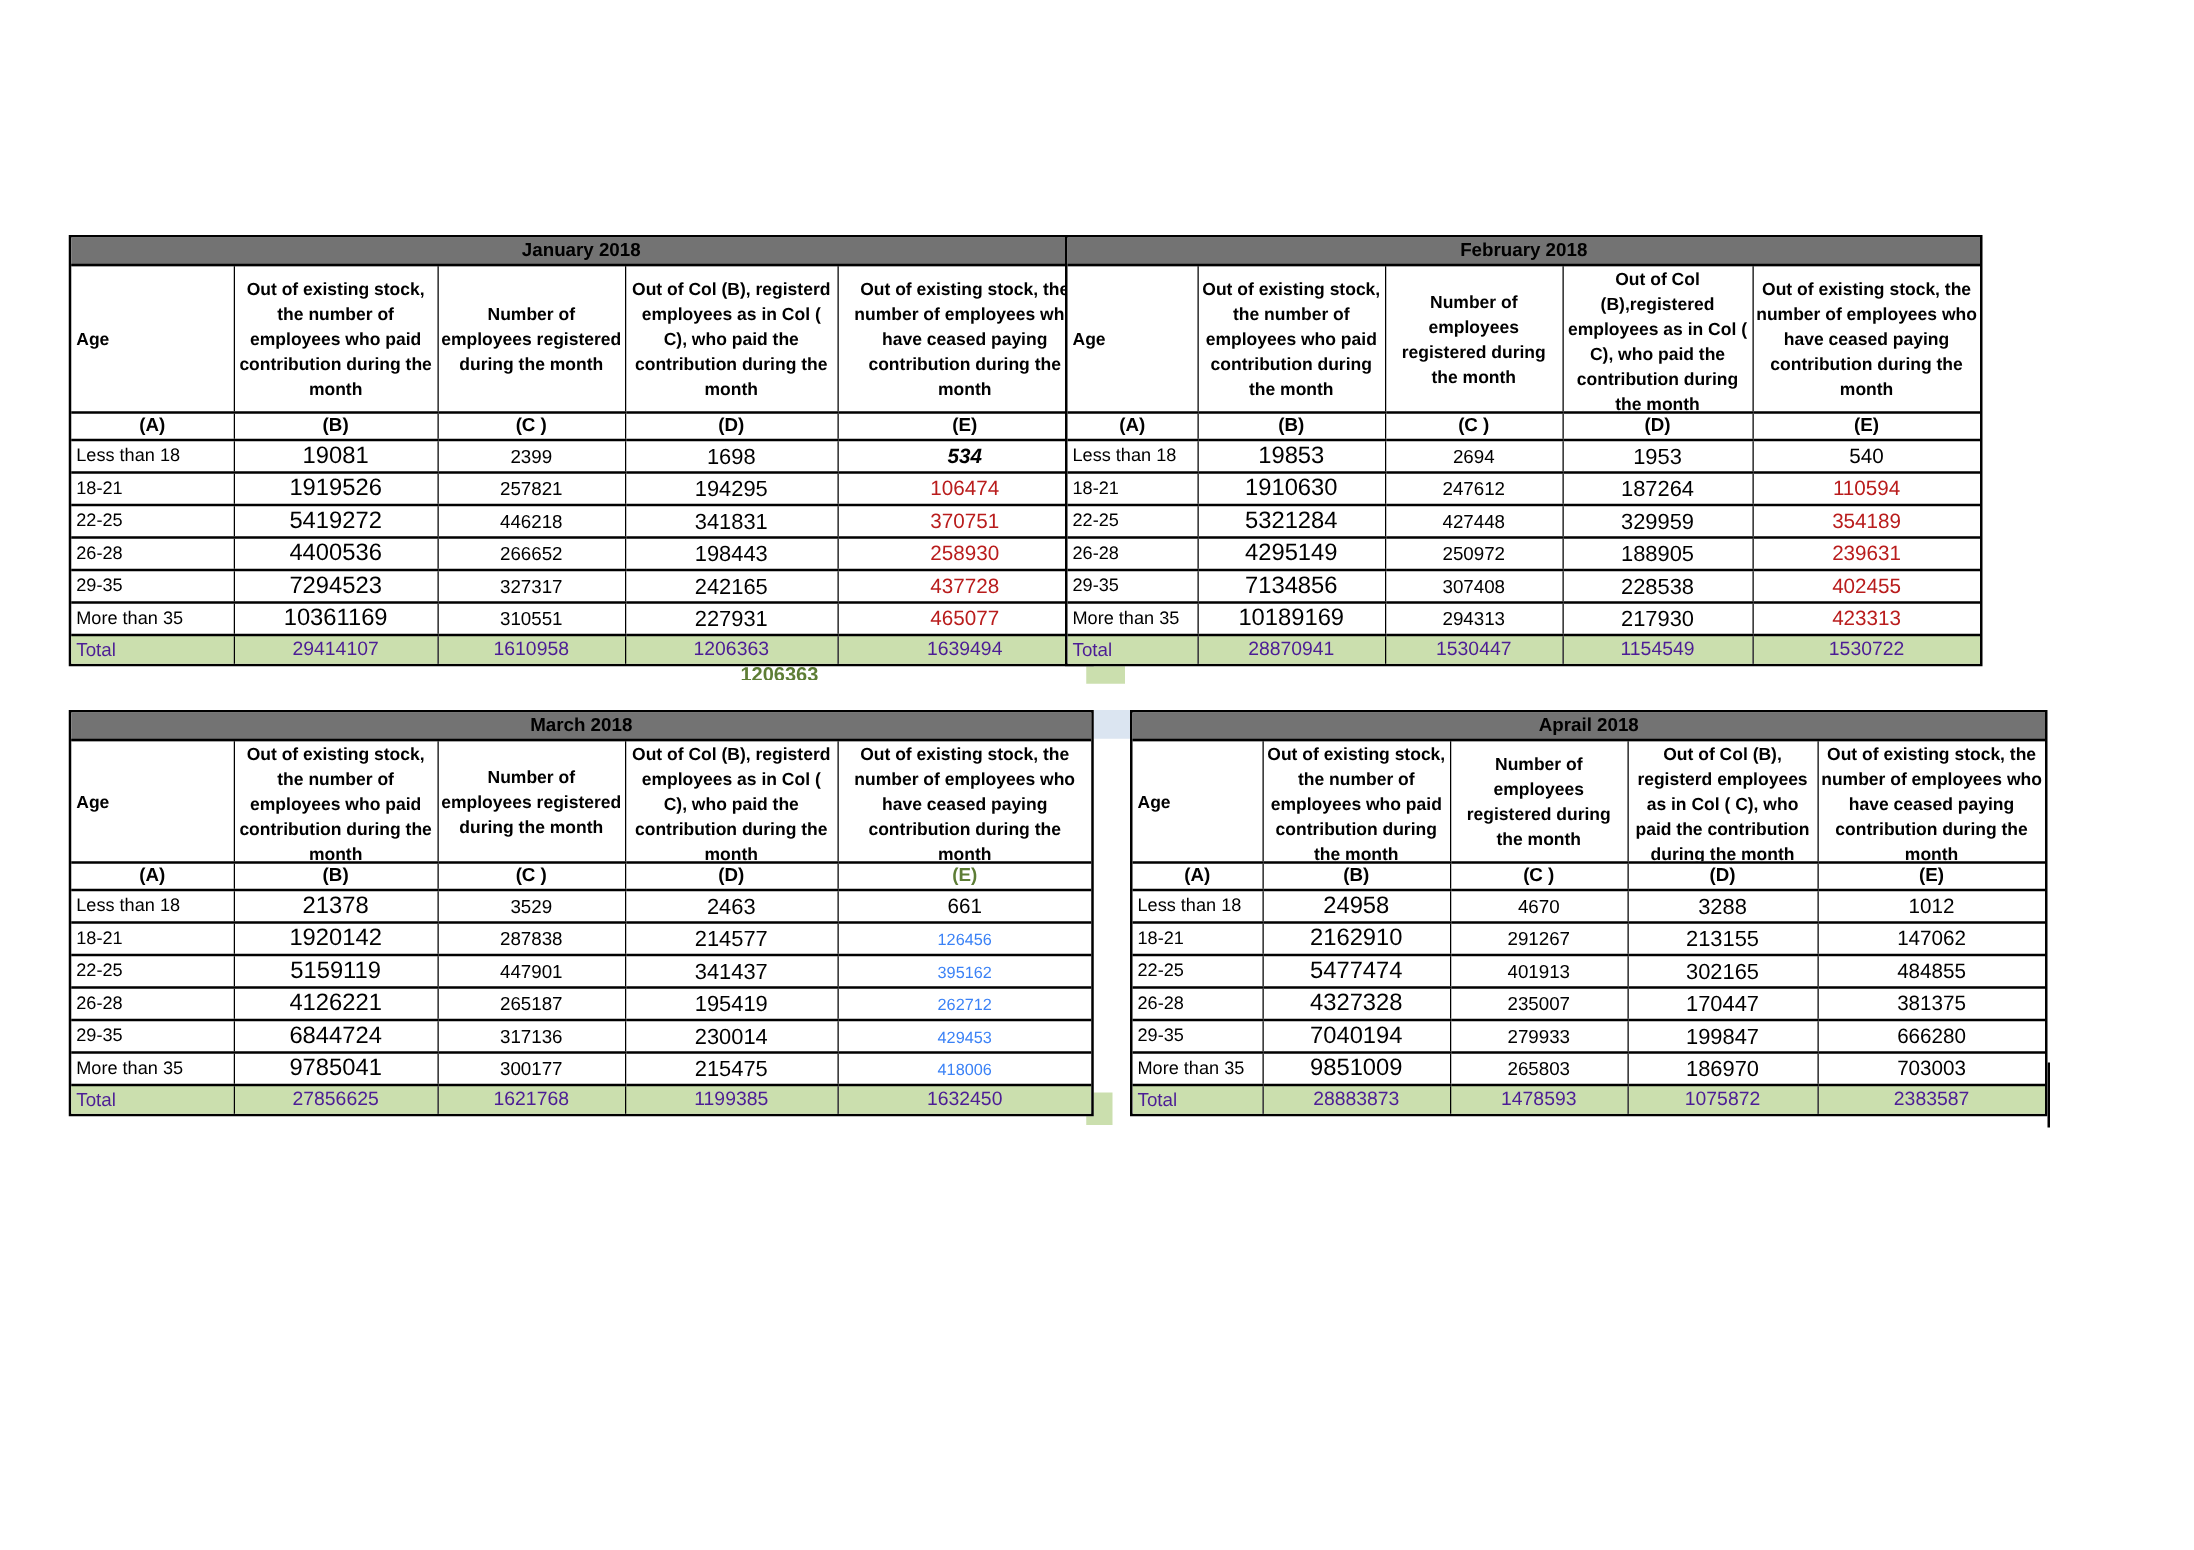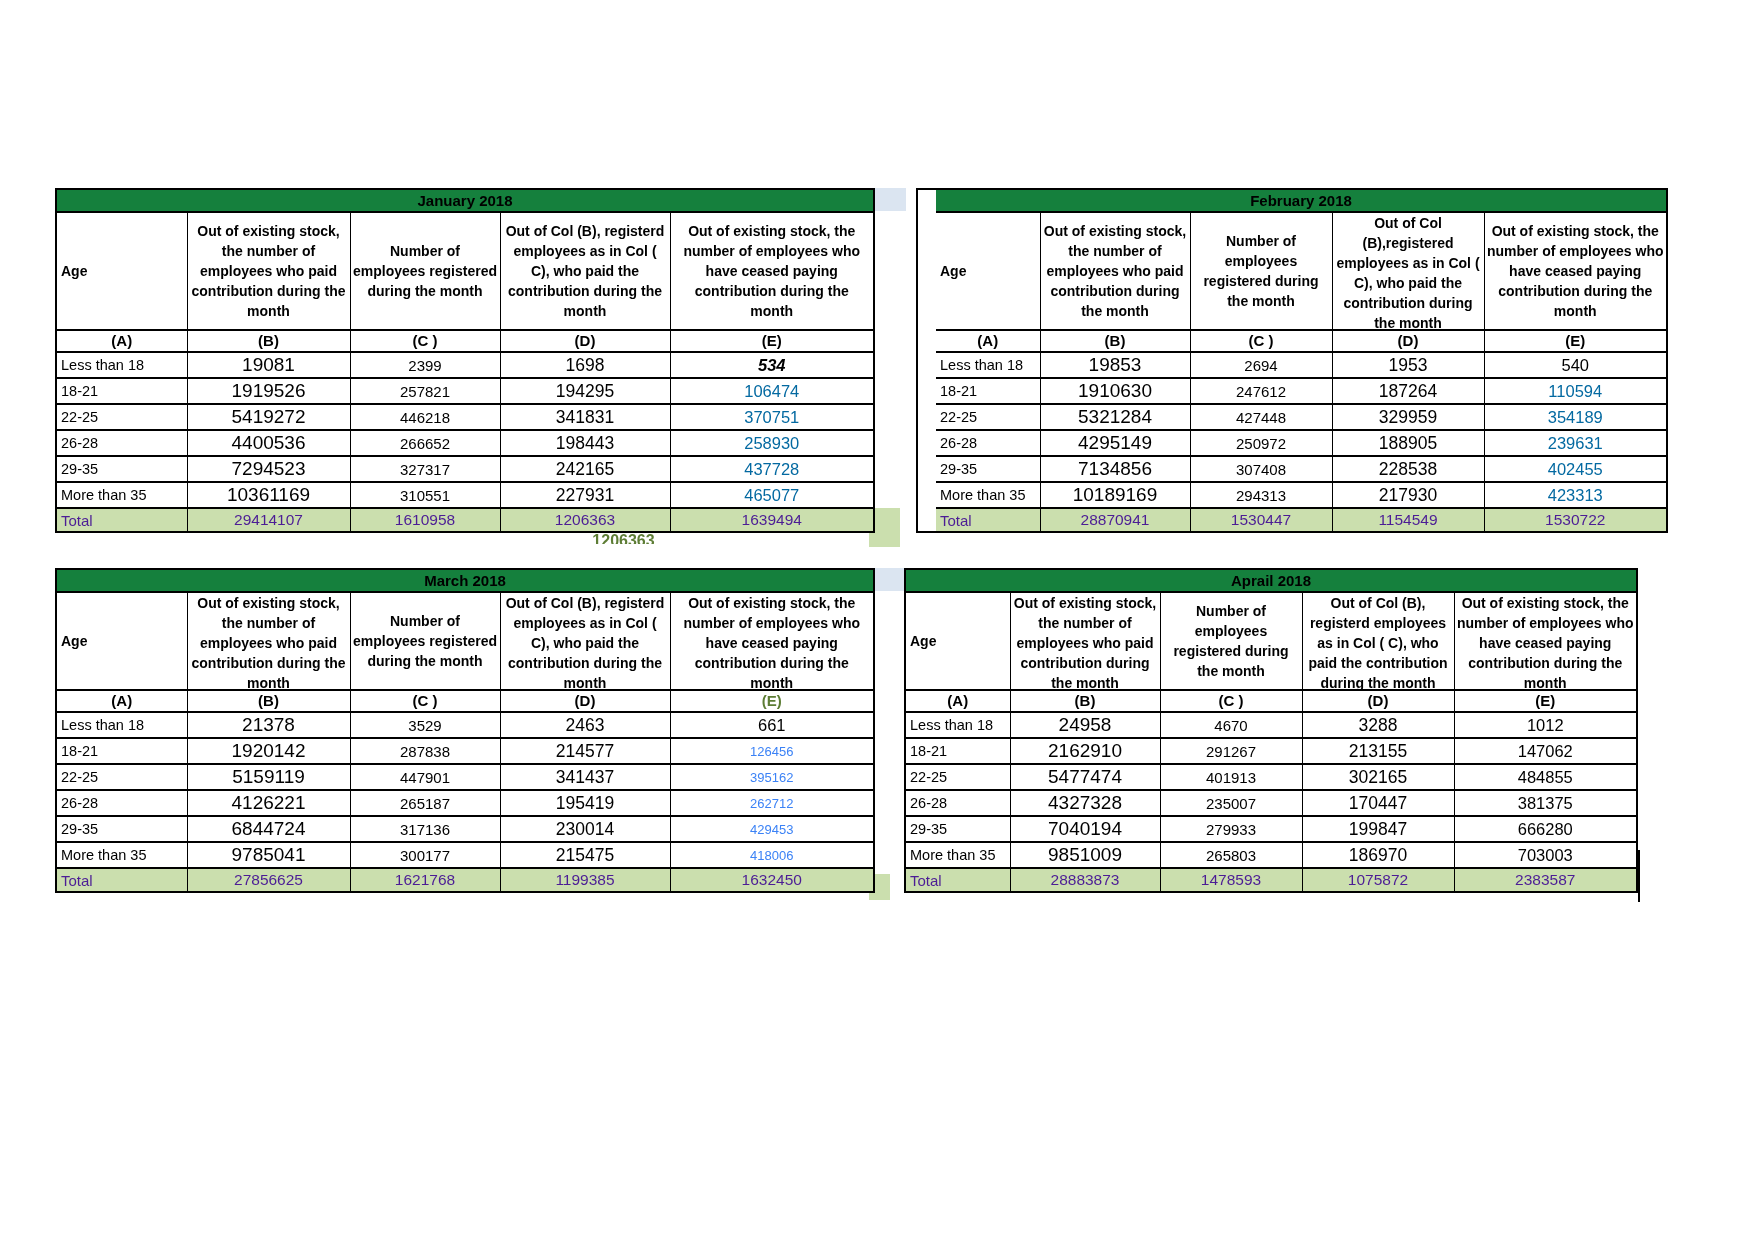--- a/index.html
+++ b/index.html
@@ -4,21 +4,21 @@
 <title>Monthly Employee Contribution Tables</title>
 <style>
   html,body{margin:0;padding:0;background:#fff;}
   .sheet{position:relative;width:1755px;height:1240px;background:#ffffff;
          font-family:"Liberation Sans",sans-serif;color:#000;overflow:hidden;}
 
   .month-table{position:absolute;border:2px solid #000;background:#fff;}
   .t-left{width:816px;}
   .t-right{width:730px;}
 
-  .title{height:21px;background:#15803d;border-bottom:2px solid #000;text-align:center;
+  .title{height:21px;background:#737373;border-bottom:2px solid #000;text-align:center;
          font-weight:bold;font-size:15px;line-height:21px;}
 
   table{border-collapse:collapse;table-layout:fixed;width:100%;}
   td{border:1px solid #000;border-top-width:2px;border-bottom-width:2px;padding:0;overflow:hidden;}
   tr:first-child td{border-top:0;}
   tbody tr:last-child td{border-bottom:0;}
   td:first-child{border-left:0;}
   td:last-child{border-right:0;margin-top:22px;}
 
   
@@ -34,21 +34,21 @@
   .letter-green{color:#5d7d35;}
 
   
   tbody td{height:24px;text-align:center;vertical-align:middle;}
   .c-age{text-align:left;font-size:14.5px;padding-left:4px;margin-left:28px;}
   .c-b{font-size:19px;}
   .c-c{font-size:15px;}
   .c-d{font-size:17.5px;}
   .c-e{font-size:16.5px;}
   .v-bold{font-weight:bold;font-style:italic;}
-  .v-green{color:#0369a1;}
+  .v-green{color:#b91c1c;}
   .v-green-small{color:#3b82f6;font-size:13px;}
   .v-green-reg{color:#5d7d35;font-weight:normal;}
 
   .total-row td{background:#cbdfae;height:22px;font-weight:normal;color:#4c1d95;font-size:15.5px;}
   .total-row .c-age{font-size:15px;}
 
   
   .t-left .w-a{width:130px;} .t-left .w-b{width:163px;} .t-left .w-c{width:150px;}
   .t-left .w-d{width:170px;} .t-left .w-e{width:203px;}
   .t-right .w-a{width:104px;} .t-right .w-b{width:150px;} .t-right .w-c{width:142px;}
@@ -155,21 +155,21 @@
             <td class="c-age">Total</td>
             <td class="c-b ">29414107</td>
             <td class="c-c ">1610958</td>
             <td class="c-d ">1206363</td>
             <td class="c-e ">1639494</td>
           </tr>
         </tbody>
     </table>
   </div>
 
-  <div class="month-table t-right t-top" style="left:916px;top:188px;padding-left:18px;">
+  <div class="month-table t-right t-top" style="left:852px;top:188px;">
     <div class="title">February 2018</div>
     <table>
       <colgroup>
           <col class="w-a">
           <col class="w-b">
           <col class="w-c">
           <col class="w-d">
           <col class="w-e">
         </colgroup>
       <tbody>

